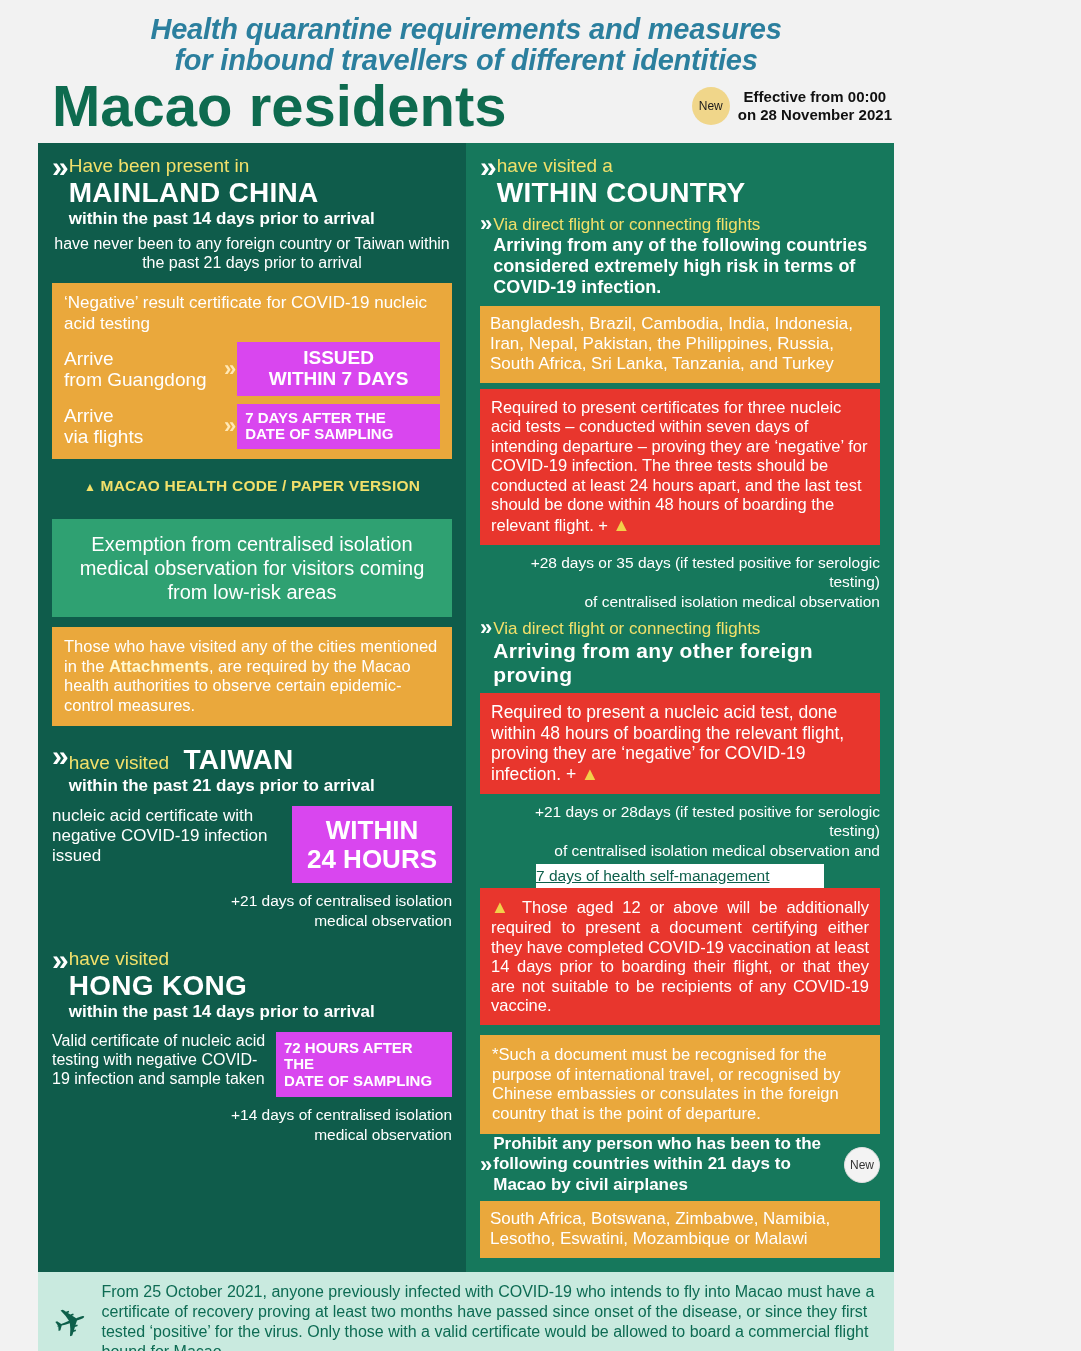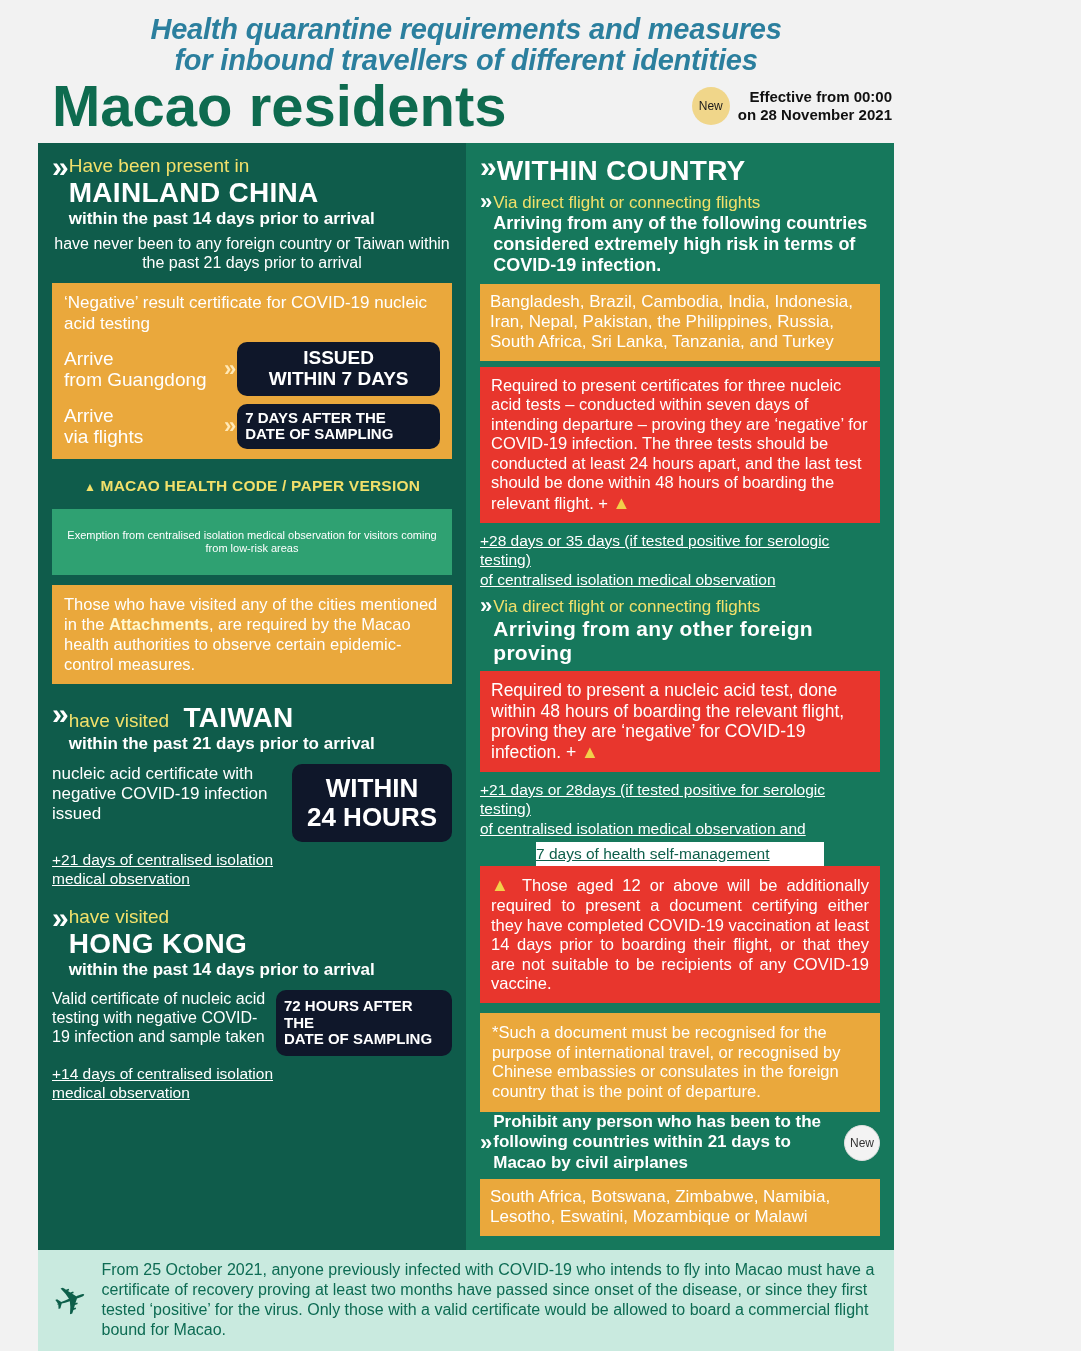--- a/index.html
+++ b/index.html
@@ -58,21 +58,21 @@
     color: #1a1a1a;
     font-size: 12px;
     display: flex; align-items: center; justify-content: center;
     font-weight: normal;
   }
   .eff-text {
     color: #111;
     font-size: 15px;
     font-weight: bold;
     line-height: 1.2;
-    text-align: right;
+    text-align: center;
   }
   
   .body-wrap {
     margin: 8px 38px 0 38px;
     background: #0d5f4a;
     display: flex;
     padding: 0;
     border-radius: 2px;
   }
   .col {
@@ -110,54 +110,52 @@
   .box-red {
     background: #e8362d;
     color: #ffffff;
     padding: 9px 11px;
     font-size: 16.5px;
     line-height: 1.18;
   }
   .box-green {
     background: #2fa172;
     color: #ffffff;
-    padding: 20px 10px;
-    font-size: 11px;
+    padding: 13px 10px;
+    font-size: 20px;
     line-height: 1.2;
     text-align: center;
-    margin-top: 14px;
+    margin-top: 24px;
   }
   .red-pill {
-    background: #0f172a;
+    background: #d946ef;
     color: #fff;
     font-weight: bold;
     text-align: center;
     padding: 6px 8px;
     font-size: 19px;
     line-height: 1.1;
-    border-radius: 10px;
   }
   .red-pill.small { font-size: 15px; font-weight: bold; }
   .arrive-row {
     display: flex;
     align-items: center;
     margin-top: 8px;
   }
   .arrive-lbl {
     color: #ffffff;
     font-size: 19px;
     line-height: 1.12;
     width: 160px;
   }
   .underline-note {
     color: #ffffff;
     font-size: 15.5px;
     line-height: 1.25;
-    text-decoration: underline;
-    text-align: left;
+    text-align: right;
     margin-top: 8px;
   }
   .hcode {
     color: #f2e06a;
     font-weight: bold;
     font-size: 15.5px;
     letter-spacing: 0.2px;
     text-align: center;
     margin-top: 18px;
   }
@@ -322,20 +320,21 @@
       </div>
       <div class="underline-note">+14 days of centralised isolation<br>medical observation</div>
 
     </div>
 
     <div class="col col-right">
 
       <div class="row">
         <span class="chev">»</span>
         <div>
+          <div class="lbl-small" style="color:#f2e06a">have visited a</div>
           <div class="lbl-big">WITHIN COUNTRY</div>
         </div>
       </div>
 
       <div class="row mt6">
         <span class="chev sm">»</span>
         <div>
           <div class="lbl-small" style="font-size:17px">Via direct flight or connecting flights</div>
           <div class="lbl-mid" style="font-size:18px;line-height:1.15">Arriving from any of the following countries considered extremely high risk in terms of COVID-19 infection.</div>
         </div>

